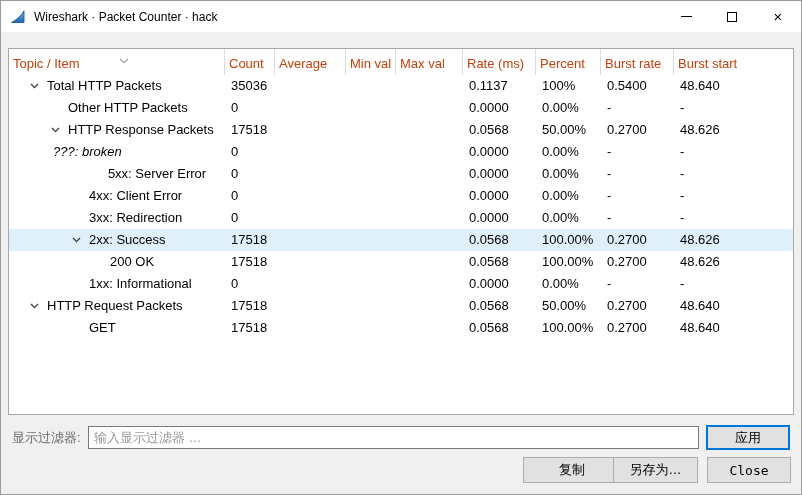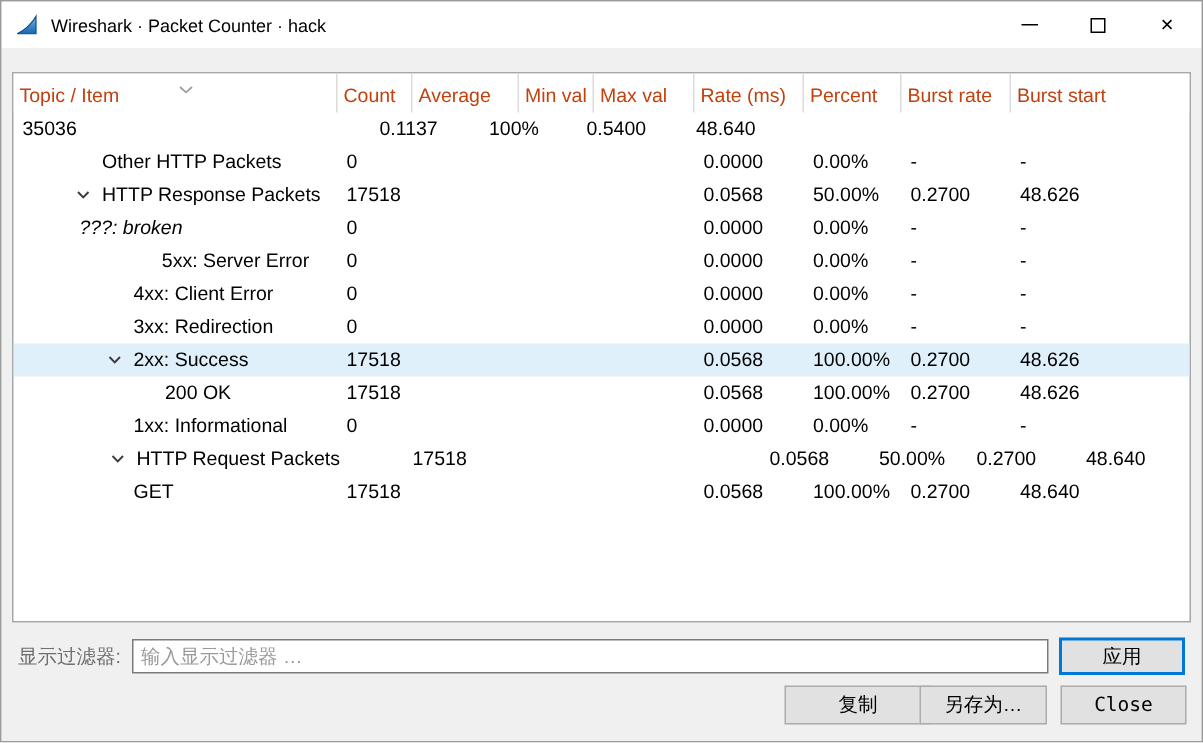--- a/index.html
+++ b/index.html
@@ -120,20 +120,28 @@
           <div class="hcell" style="width: 71px;">Average</div>
           <div class="hcell" style="width: 50px;">Min val</div>
           <div class="hcell" style="width: 67px;">Max val</div>
           <div class="hcell" style="width: 73px;">Rate (ms)</div>
           <div class="hcell" style="width: 65px;">Percent</div>
           <div class="hcell" style="width: 73px;">Burst rate</div>
           <div class="hcell" style="width: 118px;">Burst start</div>
         </div>
       <div class="tbody">
           <div class="row">
+            <div class="cell name" style="width: 216px; padding-left: 21px;">
+              <span class="expander">
+                <svg width="9" height="6" viewBox="0 0 9 6">
+                  <polyline points="1,1 4.5,4.6 8,1" fill="none" stroke="#3b3b3b" stroke-width="1.3"></polyline>
+                </svg>
+              </span>
+              <span>Total HTTP Packets</span>
+            </div>
             <div class="cell" style="width: 50px;">35036</div>
             <div class="cell" style="width: 71px;"></div>
             <div class="cell" style="width: 50px;"></div>
             <div class="cell" style="width: 67px;"></div>
             <div class="cell" style="width: 73px;">0.1137</div>
             <div class="cell" style="width: 65px;">100%</div>
             <div class="cell" style="width: 73px;">0.5400</div>
             <div class="cell" style="width: 118px;">48.640</div>
           </div>
           <div class="row">
@@ -264,21 +272,21 @@
             <div class="cell" style="width: 50px;">0</div>
             <div class="cell" style="width: 71px;"></div>
             <div class="cell" style="width: 50px;"></div>
             <div class="cell" style="width: 67px;"></div>
             <div class="cell" style="width: 73px;">0.0000</div>
             <div class="cell" style="width: 65px;">0.00%</div>
             <div class="cell" style="width: 73px;">-</div>
             <div class="cell" style="width: 118px;">-</div>
           </div>
           <div class="row">
-            <div class="cell name" style="width: 216px; padding-left: 21px; margin-left: 44px;">
+            <div class="cell name" style="width: 216px; padding-left: 21px;">
               <span class="expander">
                 <svg width="9" height="6" viewBox="0 0 9 6">
                   <polyline points="1,1 4.5,4.6 8,1" fill="none" stroke="#3b3b3b" stroke-width="1.3"></polyline>
                 </svg>
               </span>
               <span>HTTP Request Packets</span>
             </div>
             <div class="cell" style="width: 50px;">17518</div>
             <div class="cell" style="width: 71px;"></div>
             <div class="cell" style="width: 50px;"></div>

